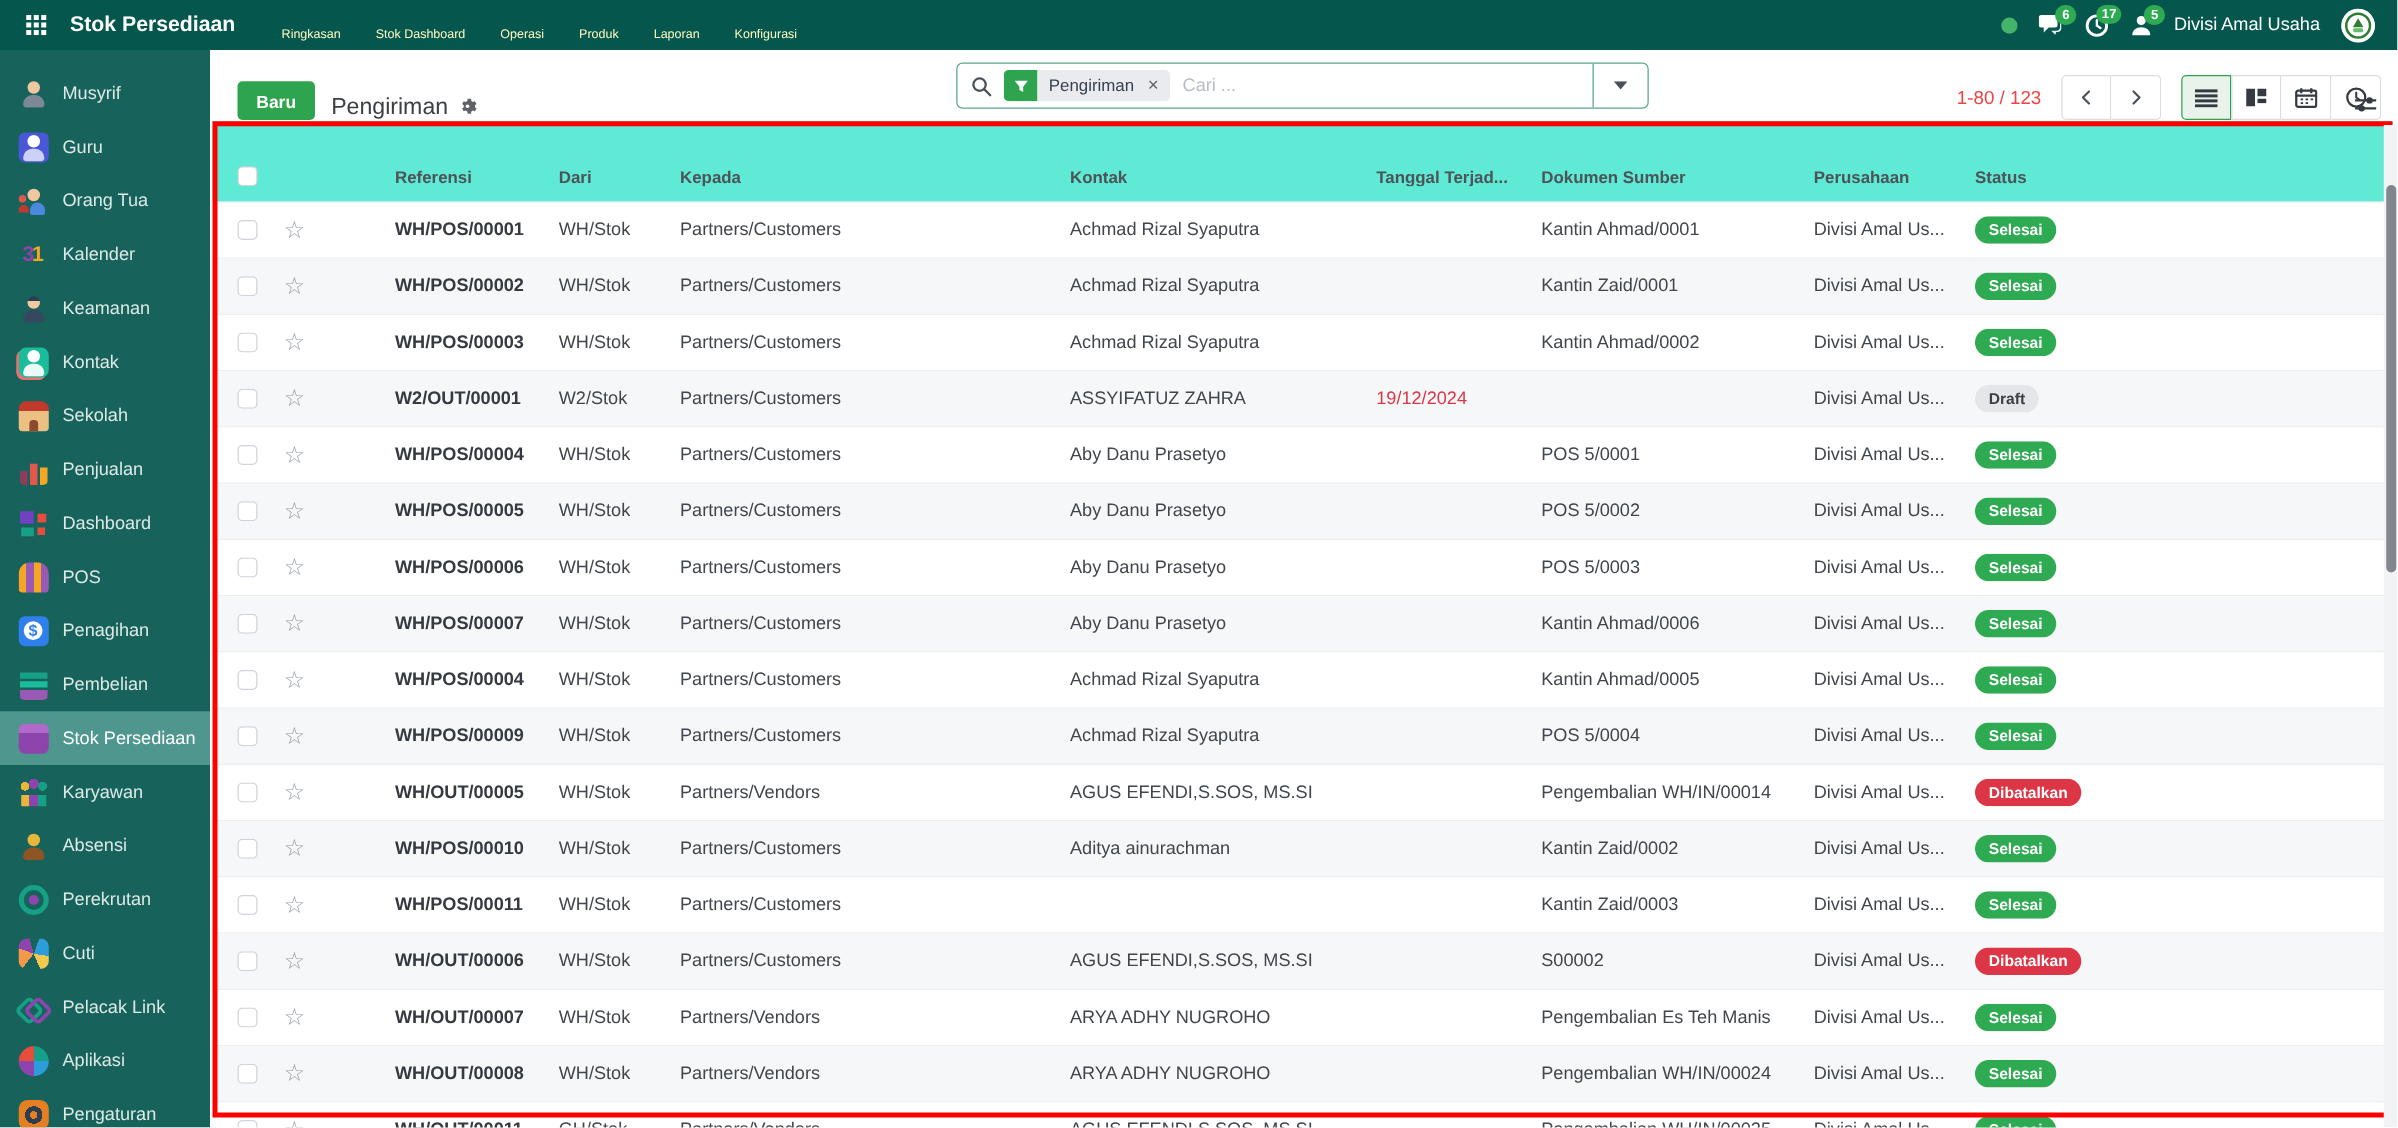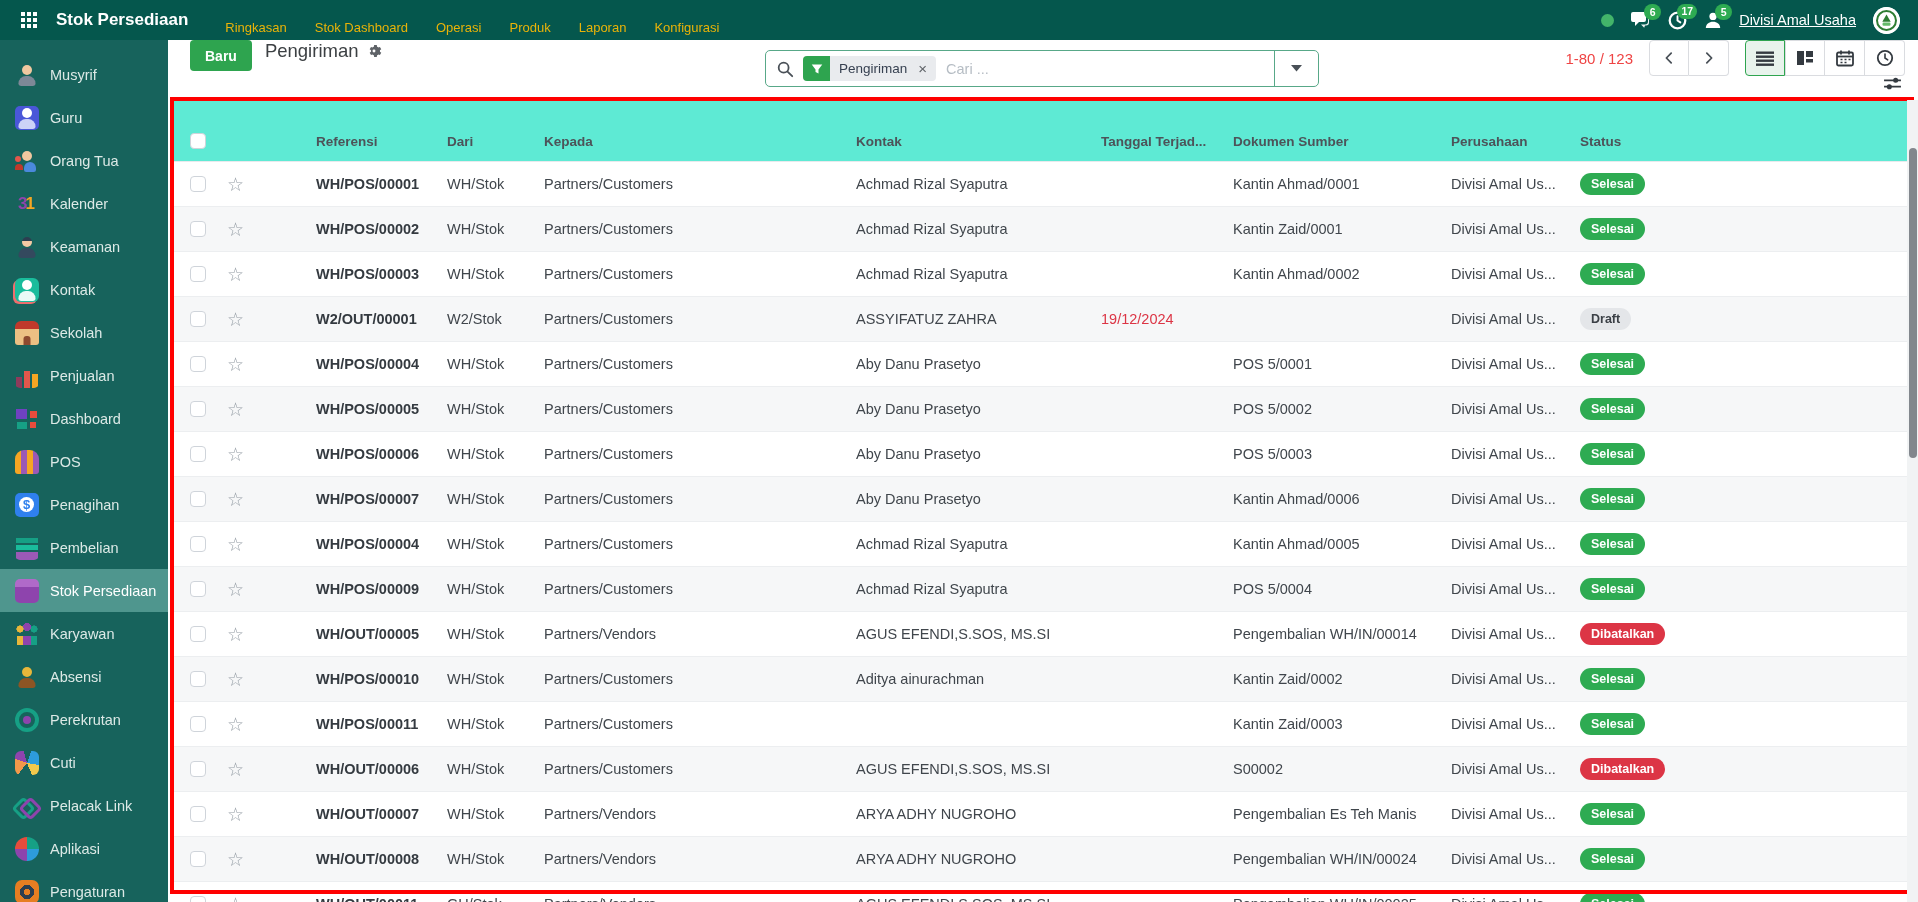--- a/index.html
+++ b/index.html
@@ -13,27 +13,27 @@
   .app{width:1918px;height:902px;display:flex;flex-direction:column;}
 
   
   .navbar{height:40px;background:var(--navbar-bg);display:flex;align-items:center;color:#fff;padding:0 14px;flex:0 0 auto;}
   .apps-btn{width:30px;height:30px;display:flex;align-items:center;justify-content:center;cursor:pointer;}
   .grid-glyph{position:relative;width:16px;height:16px;}
   .grid-glyph::before{content:"";position:absolute;left:0;top:0;width:4px;height:4px;background:#fff;
     box-shadow:6px 0 #fff,12px 0 #fff,0 6px #fff,6px 6px #fff,12px 6px #fff,0 12px #fff,6px 12px #fff,12px 12px #fff;}
   .brand{font-size:17px;font-weight:700;margin:0 26px 0 12px;white-space:nowrap;cursor:pointer;}
   .menus{display:flex;align-items:center;gap:6px;}
-  .menu-item{font-size:13px;padding:0 11px;color:#eab308;cursor:pointer;white-space:nowrap;margin-top:14px;}
+  .menu-item{font-size:10px;padding:0 11px;color:#fef9c3;cursor:pointer;white-space:nowrap;margin-top:14px;}
   .nav-right{margin-left:auto;display:flex;align-items:center;gap:17px;padding-right:4px;}
   .presence-dot{width:13px;height:13px;border-radius:50%;background:#43B46A;}
   .nav-icon-btn{position:relative;background:none;border:none;cursor:pointer;display:flex;align-items:center;}
   .nav-badge{position:absolute;top:-7px;right:-10px;background:var(--badge-green);color:#fff;font-size:10.5px;font-weight:700;
     border-radius:9px;min-width:17px;text-align:center;padding:1.5px 4px;line-height:1.2;}
-  .company{font-size:14.5px;color:#fff;cursor:pointer;white-space:nowrap;text-decoration:underline;}
+  .company{font-size:14.5px;color:#fff;cursor:pointer;white-space:nowrap;}
   .avatar{width:27px;height:27px;border-radius:50%;overflow:hidden;display:flex;cursor:pointer;background:#fff;}
 
   
   .layout{flex:1;display:flex;min-height:0;}
   .sidebar{width:168px;background:var(--sidebar-bg);padding-top:13px;display:flex;flex-direction:column;flex:0 0 auto;overflow:hidden;}
   .side-item{height:43px;display:flex;align-items:center;gap:11px;padding-left:15px;color:#DCE9E6;font-size:14.5px;cursor:pointer;flex:0 0 auto;white-space:nowrap;}
   .side-item.active{background:var(--sidebar-active-bg);color:#fff;}
 
   
   .app-icon{width:24px;height:24px;border-radius:5px;position:relative;flex:0 0 auto;}
@@ -71,21 +71,21 @@
   .icon-perekrutan{border:4px solid #16a085;border-radius:50%;}
   .icon-perekrutan::before{content:"";position:absolute;top:50%;left:50%;transform:translate(-50%,-50%);width:8px;height:8px;border-radius:50%;background:#8e44ad;}
   .icon-cuti{background:conic-gradient(from 20deg,#2d9cdb 0 22%,#f2c94c 22% 38%,transparent 38% 55%,#f2994a 55% 75%,#8e44ad 75% 90%,transparent 90%);border-radius:6px;}
   .icon-pelacak-link::before{content:"";position:absolute;left:0;top:6px;width:11px;height:11px;border:3.5px solid #16a085;border-radius:4px;transform:rotate(45deg);}
   .icon-pelacak-link::after{content:"";position:absolute;right:0;top:6px;width:11px;height:11px;border:3.5px solid #8e44ad;border-radius:4px;transform:rotate(45deg);}
   .icon-aplikasi{background:conic-gradient(#16a085 0 25%,#2d9cdb 25% 50%,#8e44ad 50% 75%,#e74c3c 75%);border-radius:50%;}
   .icon-pengaturan{background:radial-gradient(circle,#e67e22 0 3px,#2c3e50 3px 7px,#e67e22 7px);border-radius:7px;}
 
   
   .main{flex:1;position:relative;background:#fff;min-width:0;}
-  .control-panel{position:relative;height:56px;display:flex;align-items:flex-start;padding-left:22px;background:#fff;}
+  .control-panel{position:relative;height:56px;display:flex;align-items:flex-end;padding-left:22px;background:#fff;}
   .btn-new{height:31px;padding:0 15px;background:var(--accent-green);color:#fff;font-weight:700;font-size:14px;border:none;border-radius:4px;cursor:pointer;font-family:inherit;}
   .view-title-wrap{display:flex;align-items:center;gap:8px;margin-left:13px;}
   .view-title{font-size:18.5px;color:#3c4043;}
   .gear{display:flex;cursor:pointer;}
 
   .search-box{position:absolute;left:597px;top:10px;width:554px;height:37px;border:1px solid var(--search-border);border-radius:5px;display:flex;align-items:center;padding-left:10px;background:#fff;}
   .magnifier{display:flex;flex:0 0 auto;}
   .facet{display:flex;align-items:center;margin-left:9px;border-radius:4px;overflow:hidden;height:25px;flex:0 0 auto;}
   .facet-icon{width:27px;height:25px;background:var(--accent-green);display:flex;align-items:center;justify-content:center;}
   .facet-label{background:#e9ebee;color:#374151;font-size:13.5px;padding:0 9px;line-height:25px;}

